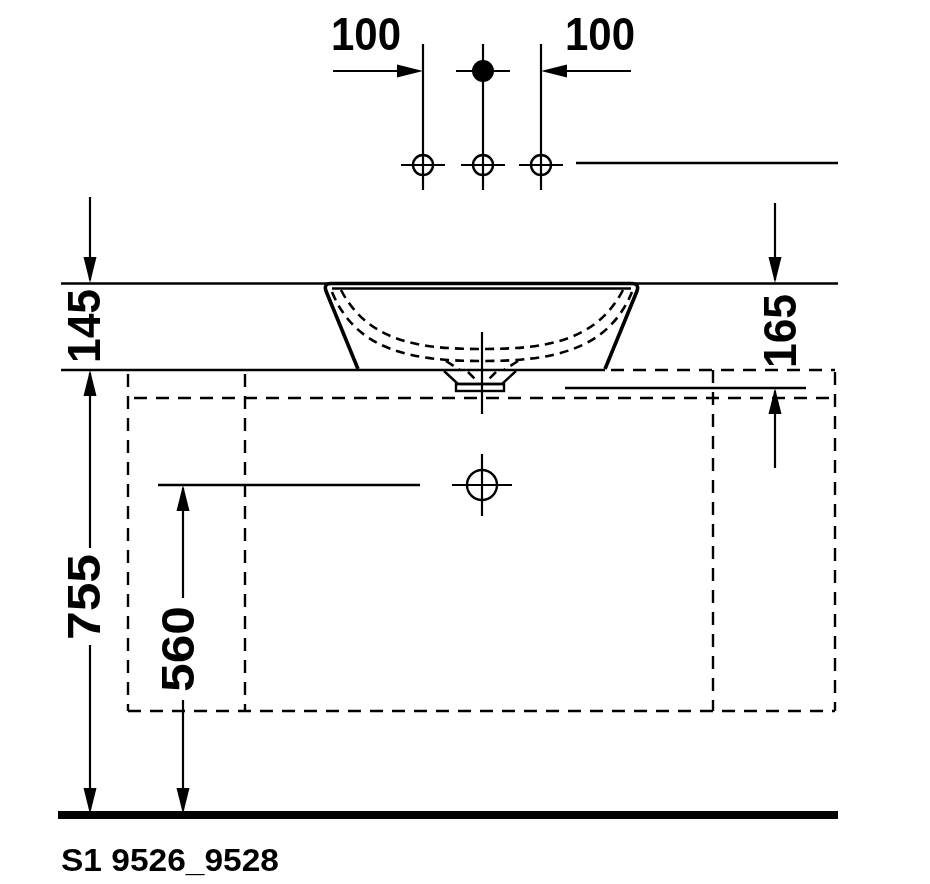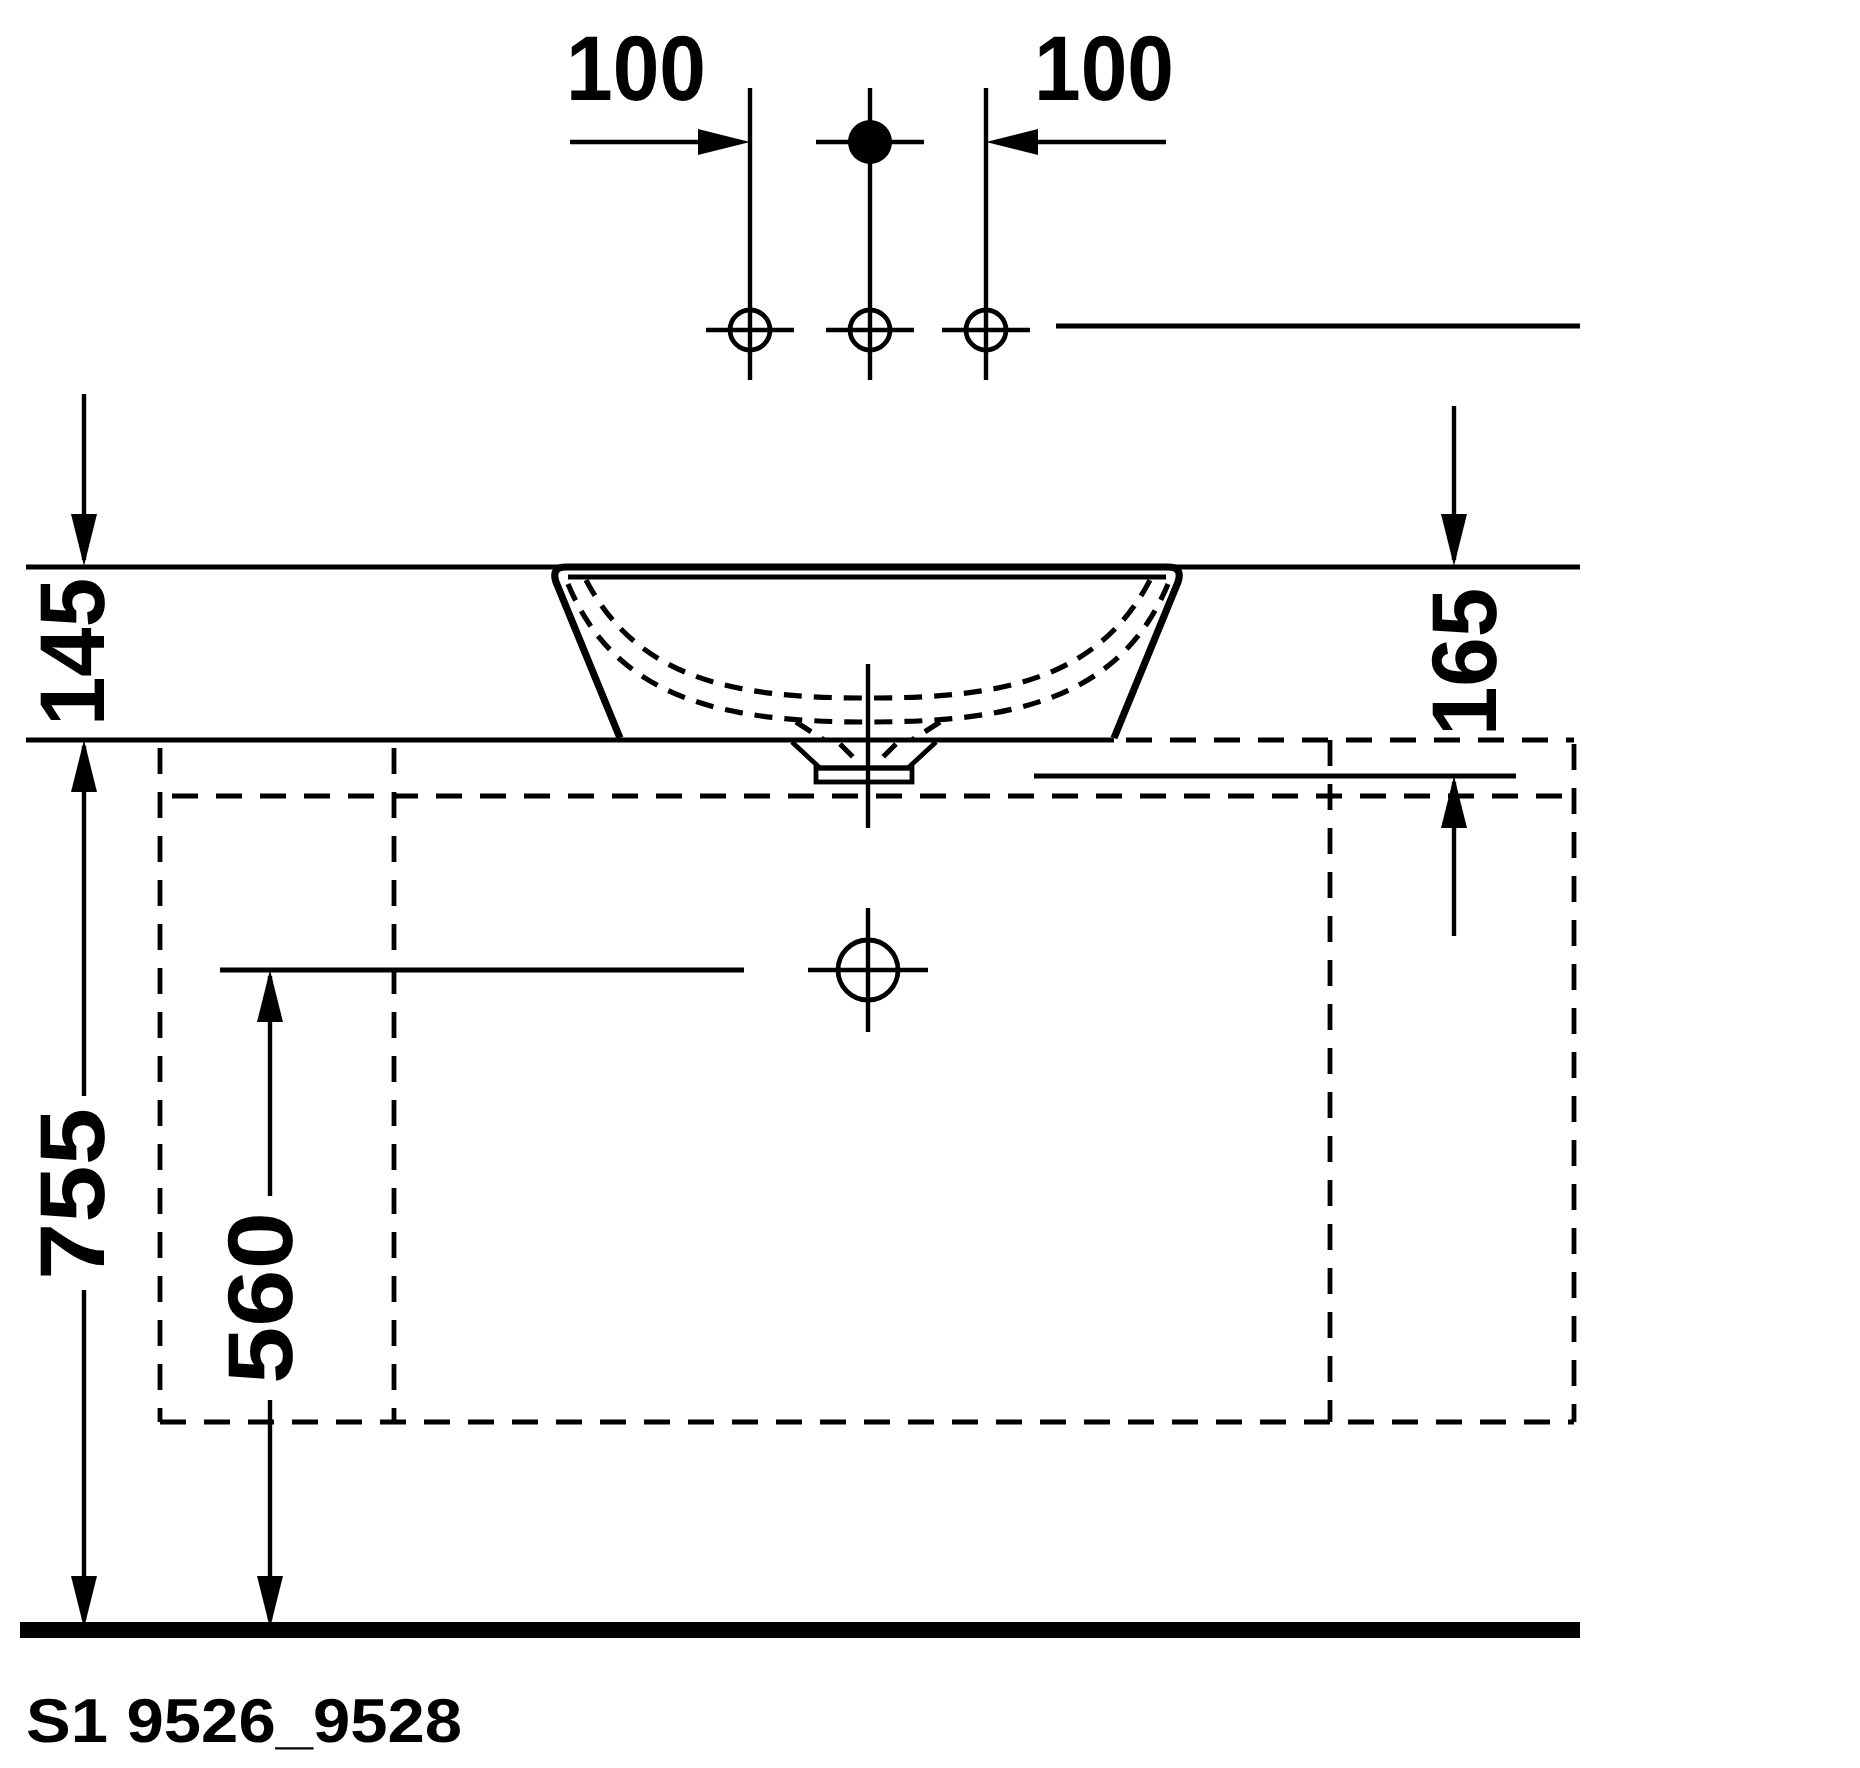--- a/index.html
+++ b/index.html
@@ -6,20 +6,21 @@
     margin: 0;
     padding: 0;
     background: #ffffff;
   }
   .canvas-wrap {
     width: 790px;
     height: 884px;
     position: relative;
     background: #ffffff;
     overflow: hidden;
+    padding-left: 48px;
   }
   svg {
     display: block;
   }
   .dim-text {
     font-family: "Liberation Sans", "DejaVu Sans", sans-serif;
     font-weight: bold;
     fill: #000000;
   }
   .solid {

